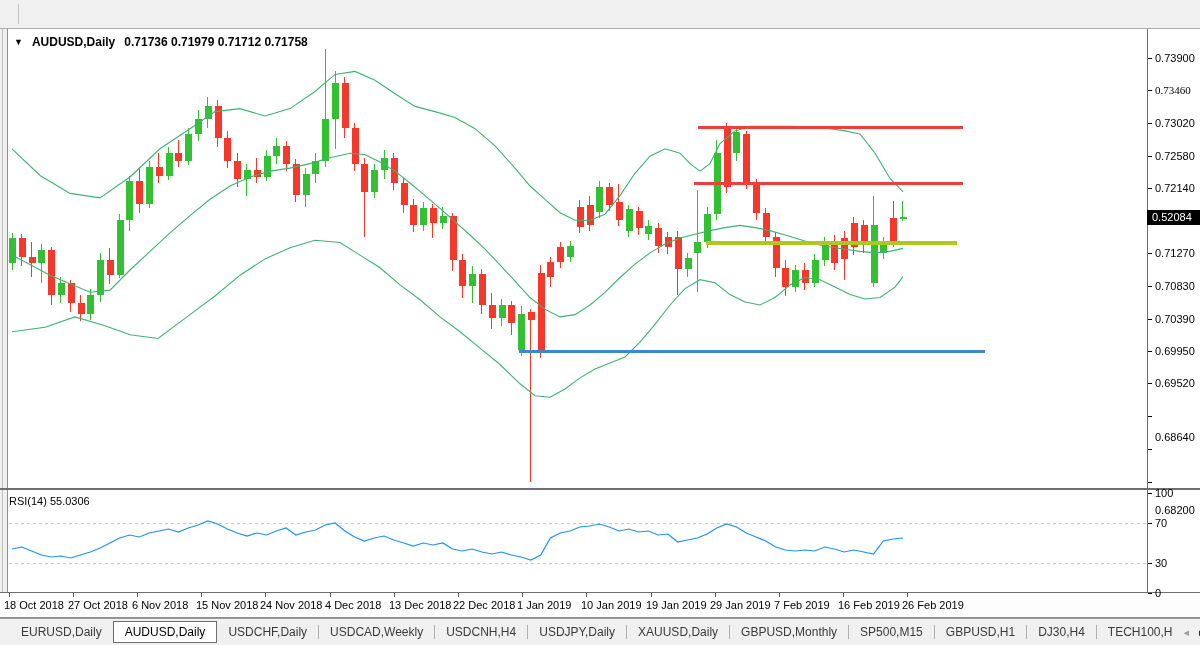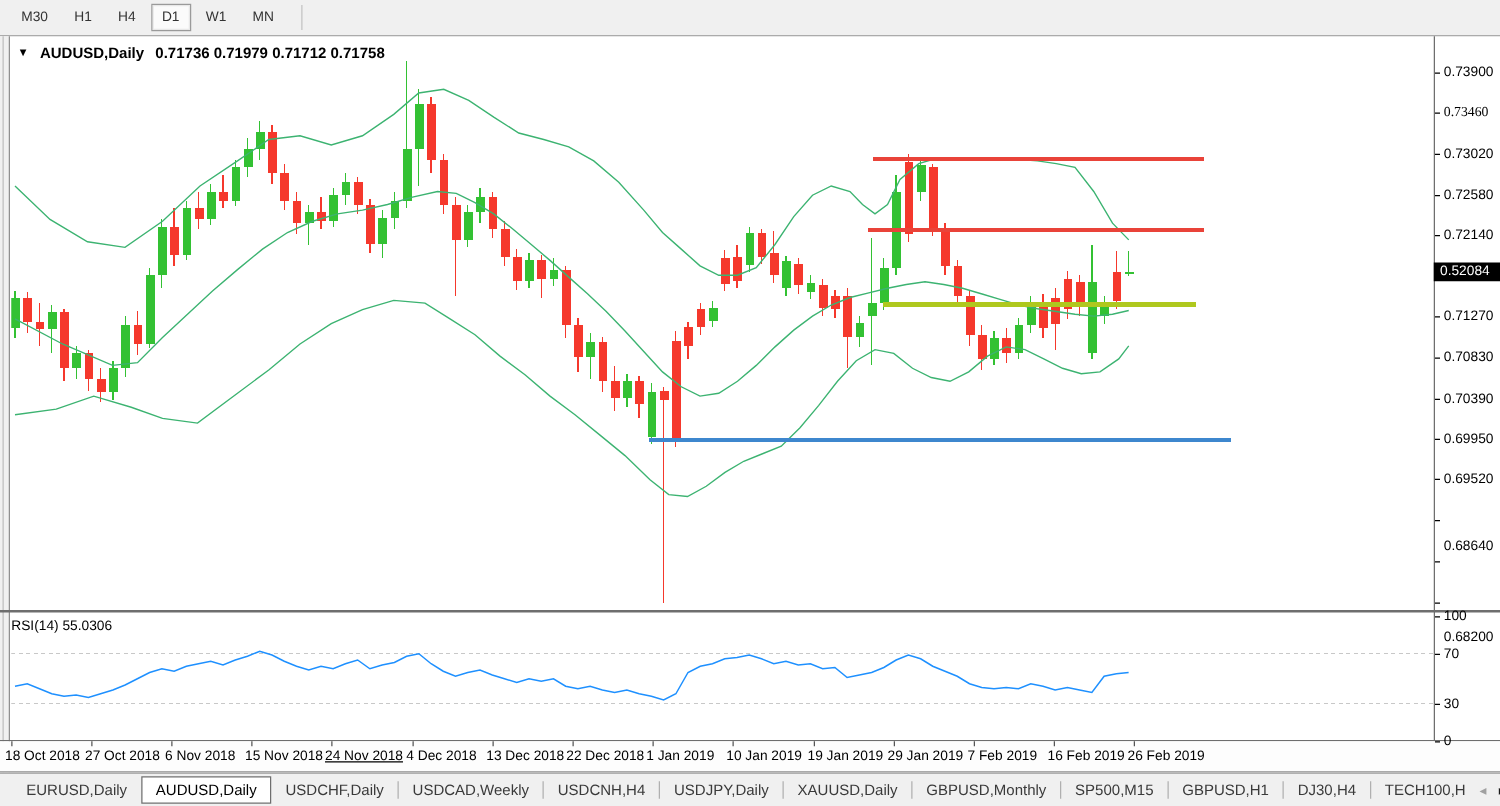--- a/index.html
+++ b/index.html
@@ -48,28 +48,20 @@
   .tab-arrows { margin-left:auto; display:flex; align-items:center; gap:10px; padding-right:10px; }
   .arrow-left { color:#a0a0a0; font-size:11px; }
   .arrow-right { color:#1a1a1a; font-size:11px; }
 </style>
 </head>
 <body>
 
 <div class="screen">
 
   <div class="toolbar">
-    <div style="display:flex;align-items:center;">
-        <div class="tf-btn">M30</div>
-        <div class="tf-btn">H1</div>
-        <div class="tf-btn">H4</div>
-        <div class="tf-btn active">D1</div>
-        <div class="tf-btn">W1</div>
-        <div class="tf-btn">MN</div>
-      </div>
     <div class="tb-sep"></div>
   </div>
 
   <svg id="chart-svg" viewBox="0 0 1200 645">
       <defs>
         <clipPath id="cpMain">
           <rect x="9" y="30" width="1138" height="458"></rect>
         </clipPath>
         <clipPath id="cpRsi">
           <rect x="9" y="490" width="1138" height="102"></rect>
@@ -333,21 +325,21 @@
     </div>
   <div id="date-axis-labels">
       <div class="date-label" style="left: 4px;">18 Oct 2018</div>
       <div class="date-tick" style="left: 9px;"></div>
       <div class="date-label" style="left: 68px;">27 Oct 2018</div>
       <div class="date-tick" style="left: 73px;"></div>
       <div class="date-label" style="left: 132px;">6 Nov 2018</div>
       <div class="date-tick" style="left: 137px;"></div>
       <div class="date-label" style="left: 196px;">15 Nov 2018</div>
       <div class="date-tick" style="left: 201px;"></div>
-      <div class="date-label" style="left: 260px; text-decoration: underline;">24 Nov 2018</div>
+      <div class="date-label" style="left: 260px;">24 Nov 2018</div>
       <div class="date-tick" style="left: 265px;"></div>
       <div class="date-label" style="left: 325px;">4 Dec 2018</div>
       <div class="date-tick" style="left: 330px;"></div>
       <div class="date-label" style="left: 389px;">13 Dec 2018</div>
       <div class="date-tick" style="left: 394px;"></div>
       <div class="date-label" style="left: 453px;">22 Dec 2018</div>
       <div class="date-tick" style="left: 458px;"></div>
       <div class="date-label" style="left: 517px;">1 Jan 2019</div>
       <div class="date-tick" style="left: 522px;"></div>
       <div class="date-label" style="left: 581px;">10 Jan 2019</div>

